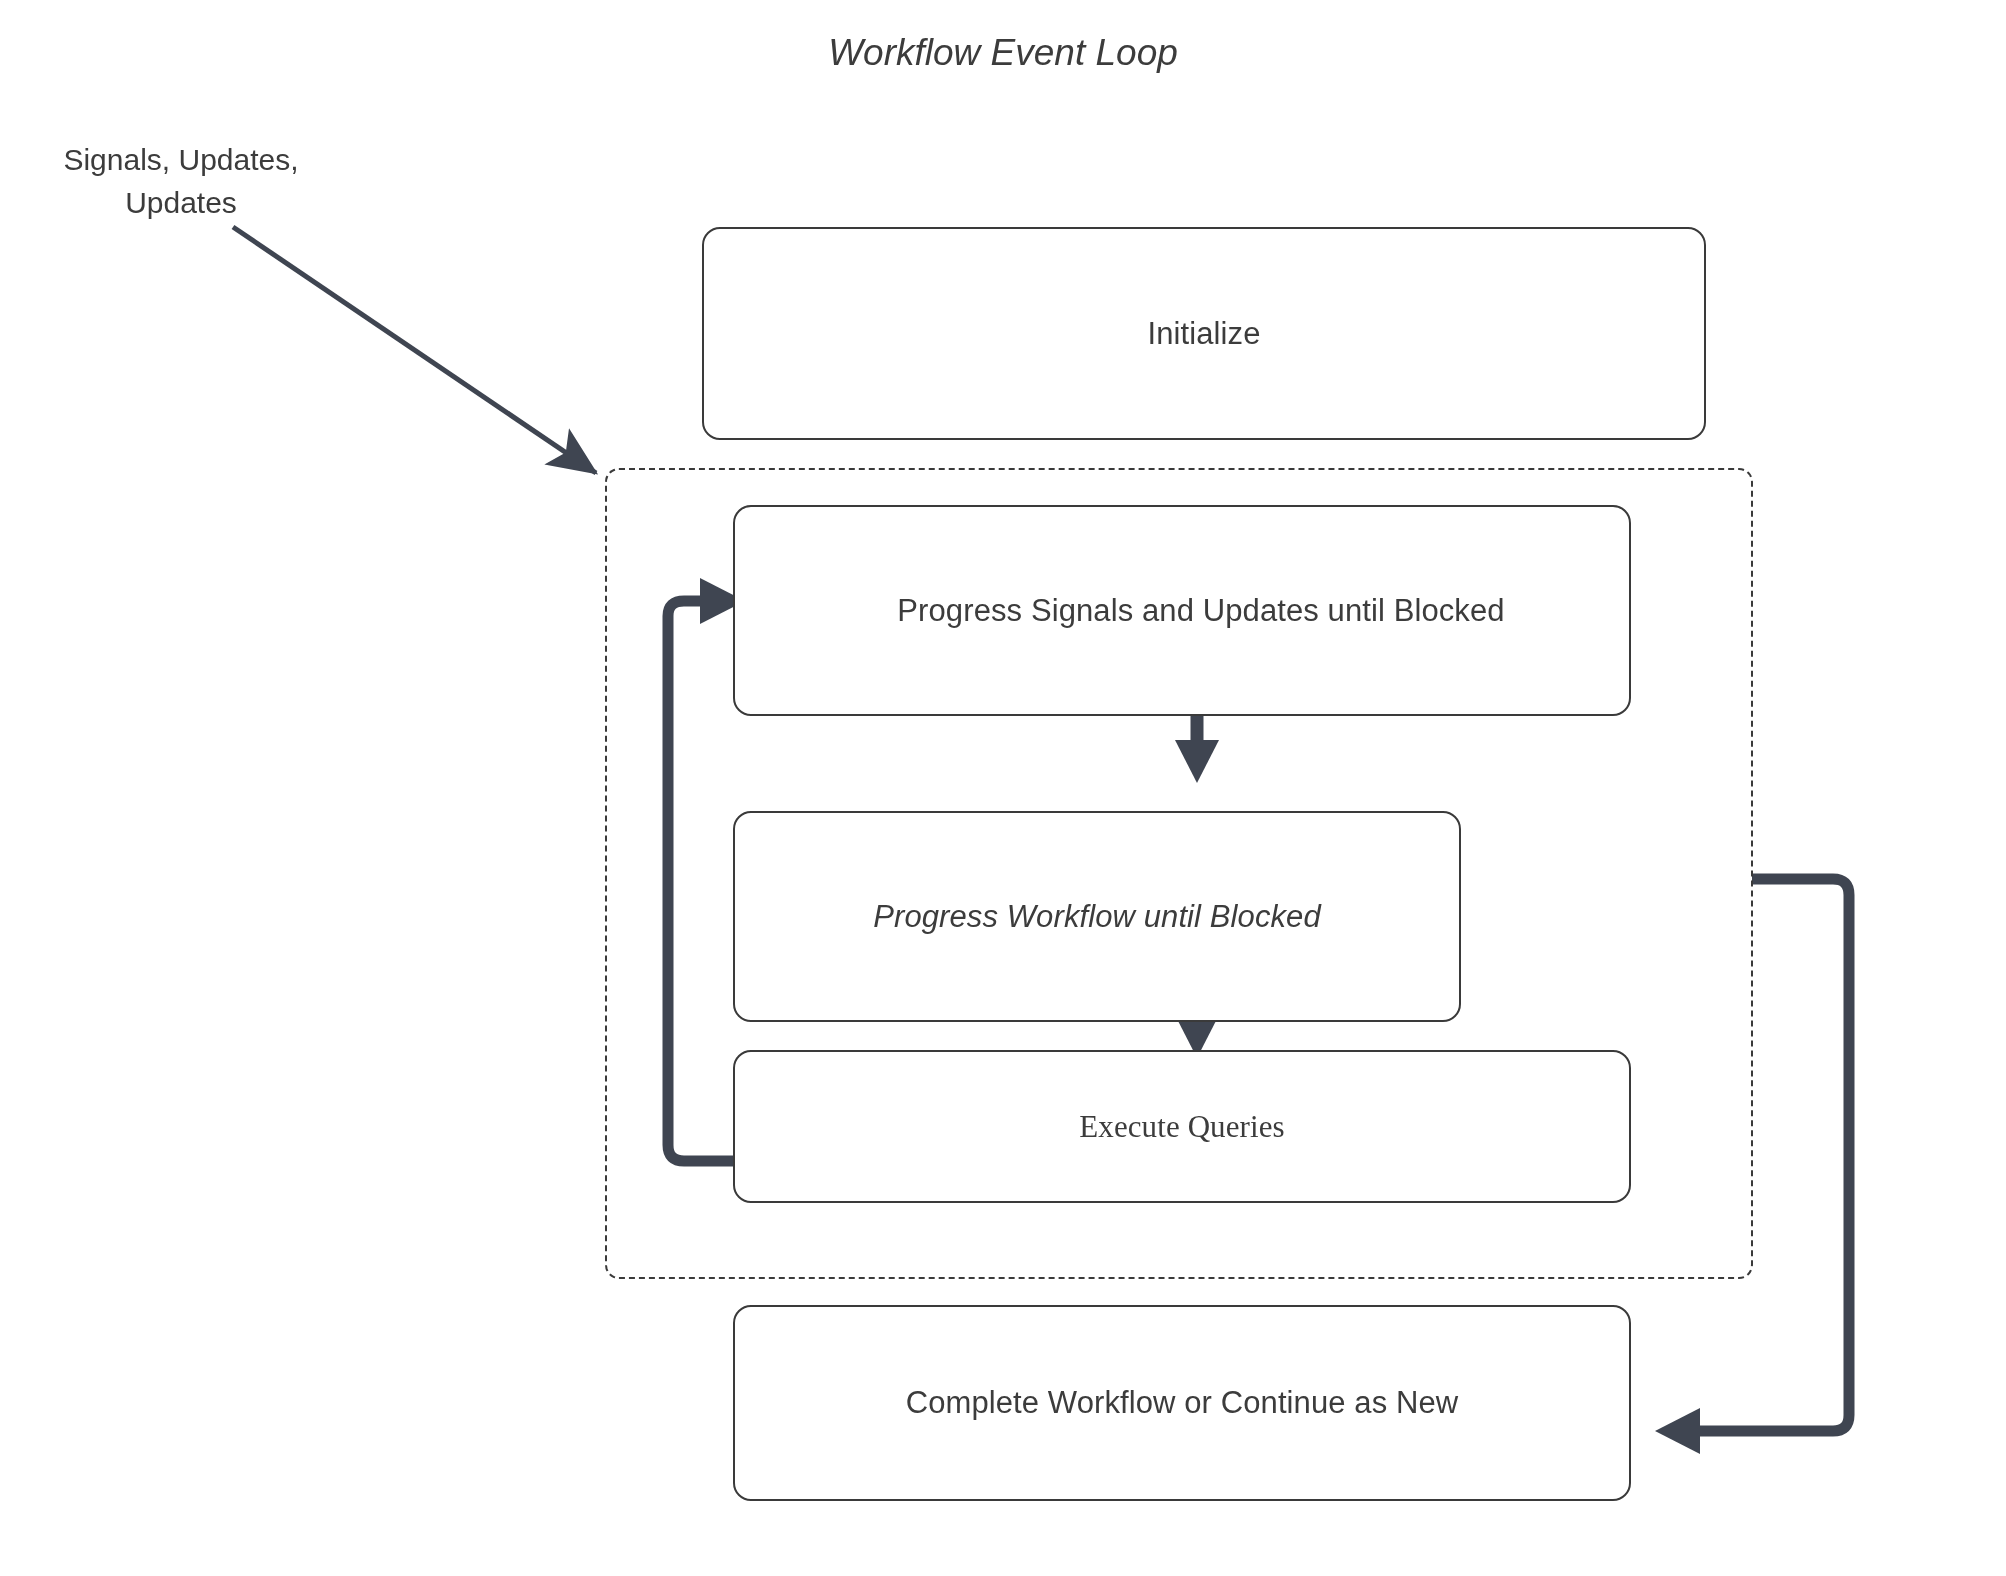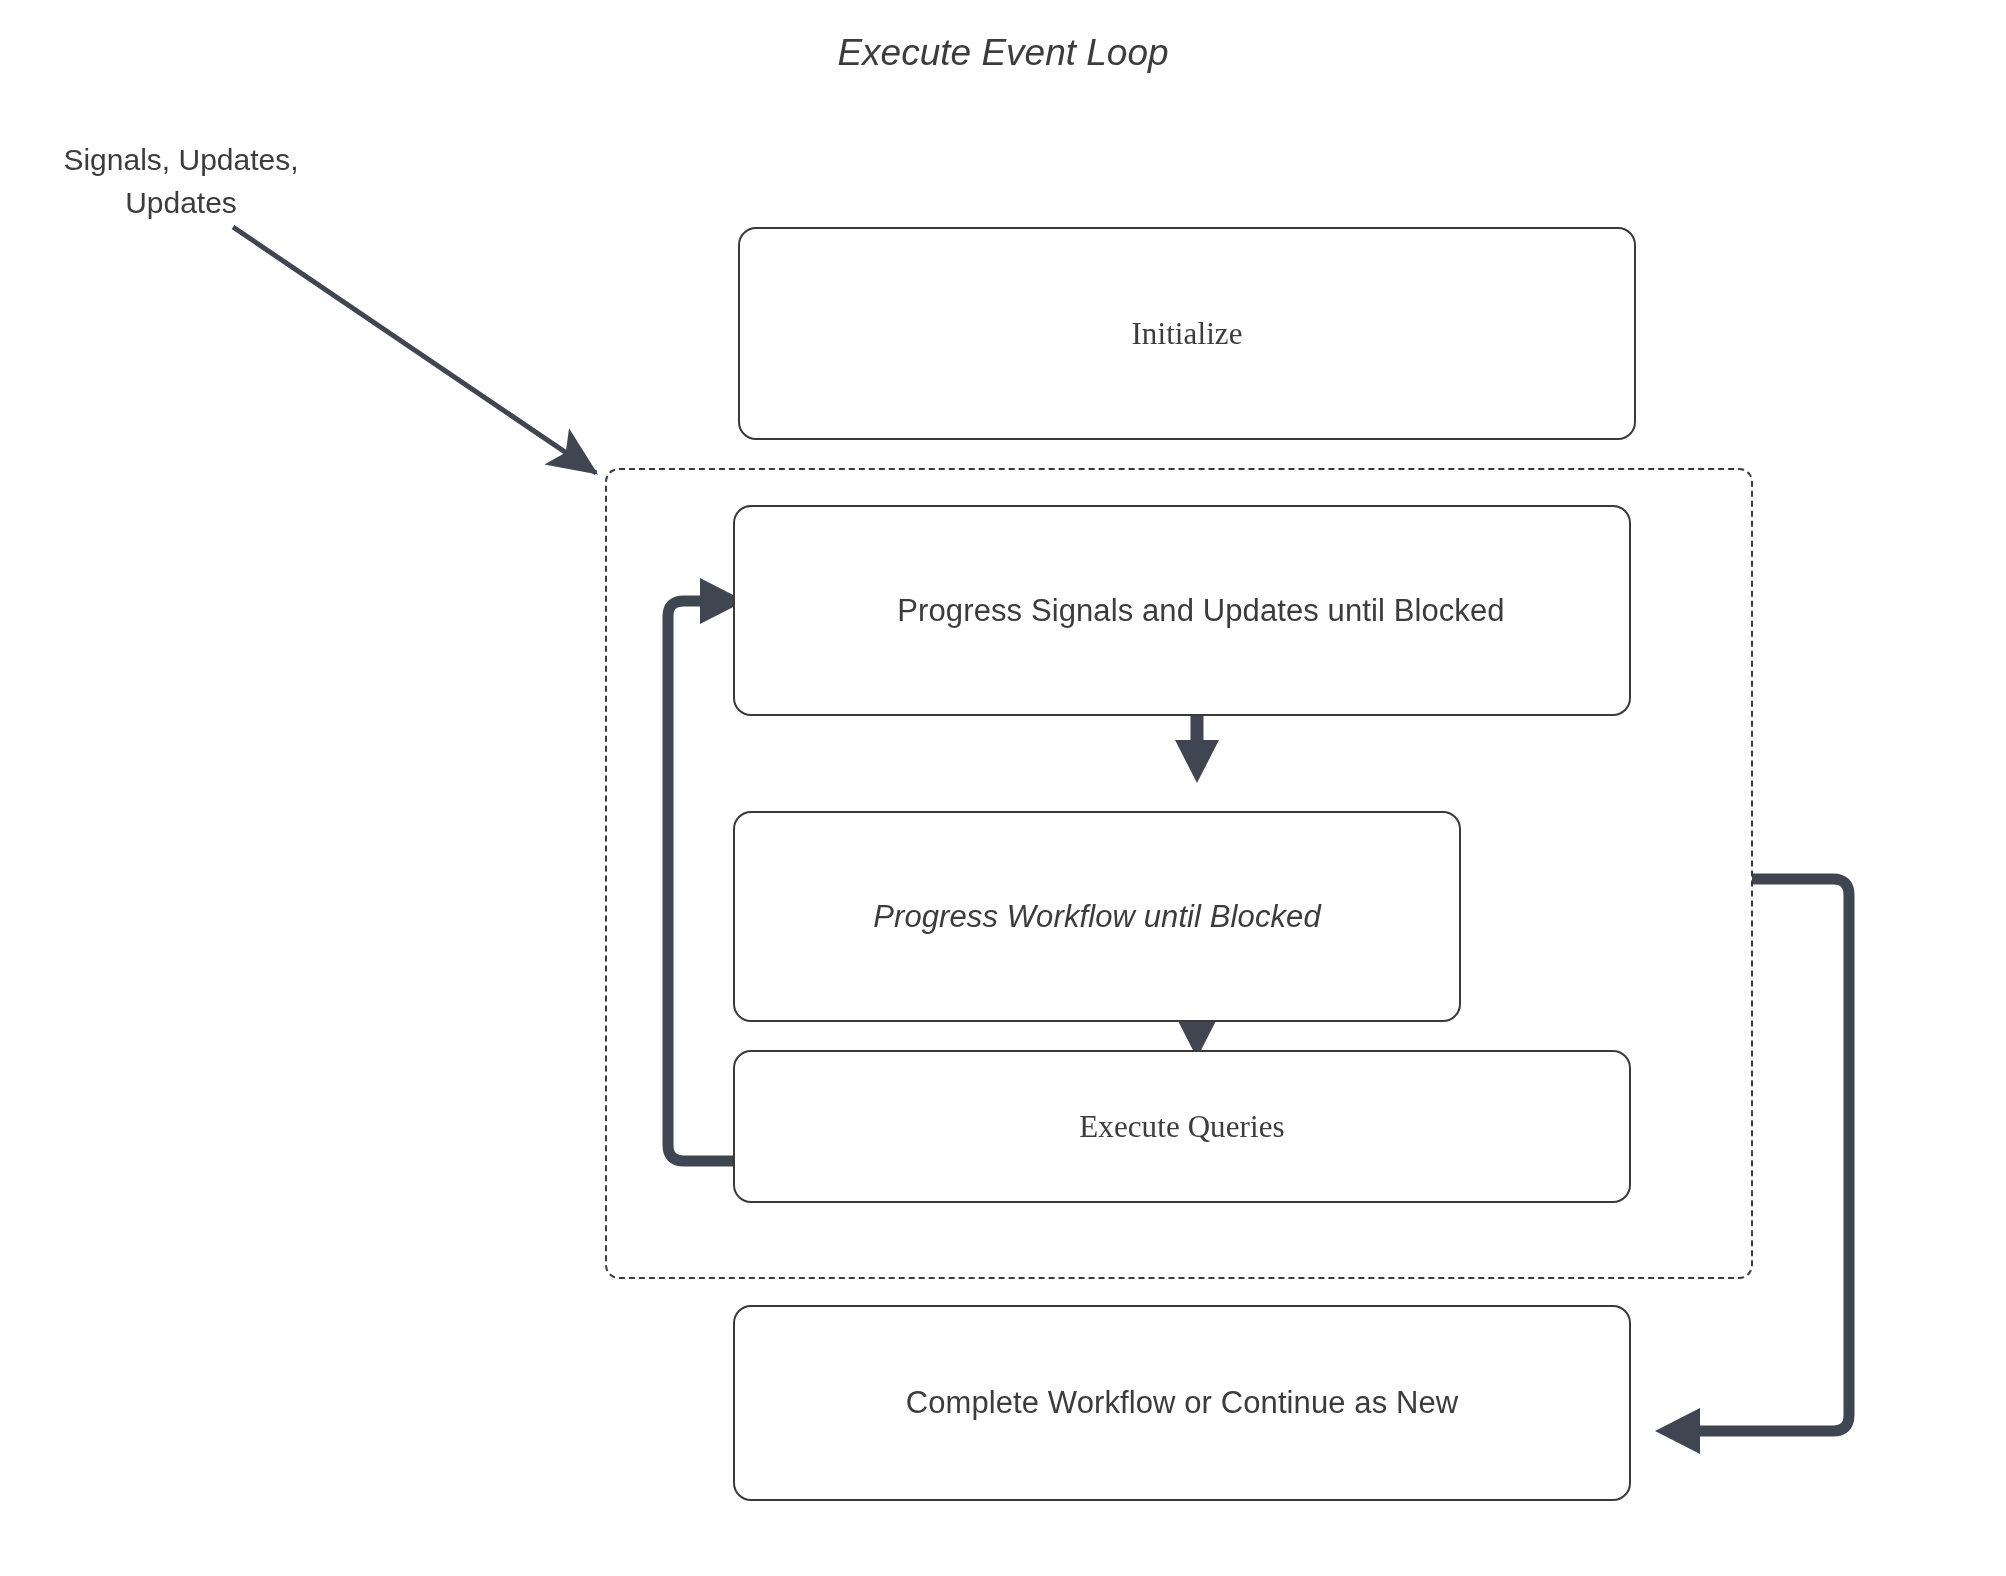--- a/index.html
+++ b/index.html
@@ -78,21 +78,21 @@
     font-size: 30px;
     line-height: 43px;
     color: #3c3c3c;
   }
 </style>
 </head>
 <body>
 
 <div id="diagram-root">
 
-  <div id="chart-title">Execute Event Loop</div>
+  <div id="chart-title">Workflow Event Loop</div>
 
   <div id="external-input-label">
     <div>Signals, Updates,</div>
     <div>Updates</div>
   </div>
 
   <svg class="layer" viewBox="0 0 2006 1576" preserveAspectRatio="none">
     <defs>
       <marker id="arrow-thin" markerWidth="12" markerHeight="12" refX="9.5" refY="5" orient="auto" markerUnits="strokeWidth">
         <path d="M0,0.6 L10,5 L0,9.4 L2.2,5 Z" fill="#3f4551"></path>
@@ -119,21 +119,21 @@
     </g>
 
     <g>
       <path d="M1752,879 L1833,879 Q1849,879 1849,895 L1849,1415 Q1849,1431 1833,1431 L1700,1431" fill="none" stroke="#3f4551" stroke-width="11" stroke-linecap="butt"></path>
       <path d="M1700,1408 L1655,1431 L1700,1454 Z" fill="#3f4551"></path>
     </g>
   </svg>
 
   <div class="dashed-group" style="left:605px; top:468px; width:1148px; height:811px;"></div>
 
-  <div class="node-box" style="left:738px; top:227px; width:898px; height:213px;font-family:Liberation Serif, serif;">
+  <div class="node-box" style="left:702px; top:227px; width:1004px; height:213px;">
     <span class="node-label">Initialize</span>
   </div>
 
   <div class="node-box" style="left:733px; top:505px; width:898px; height:211px;padding-left:38px;">
     <span class="node-label">Progress Signals and Updates until Blocked</span>
   </div>
 
   <div class="node-box" style="left:733px; top:811px; width:728px; height:211px;font-style:italic;">
     <span class="node-label">Progress Workflow until Blocked</span>
   </div>

